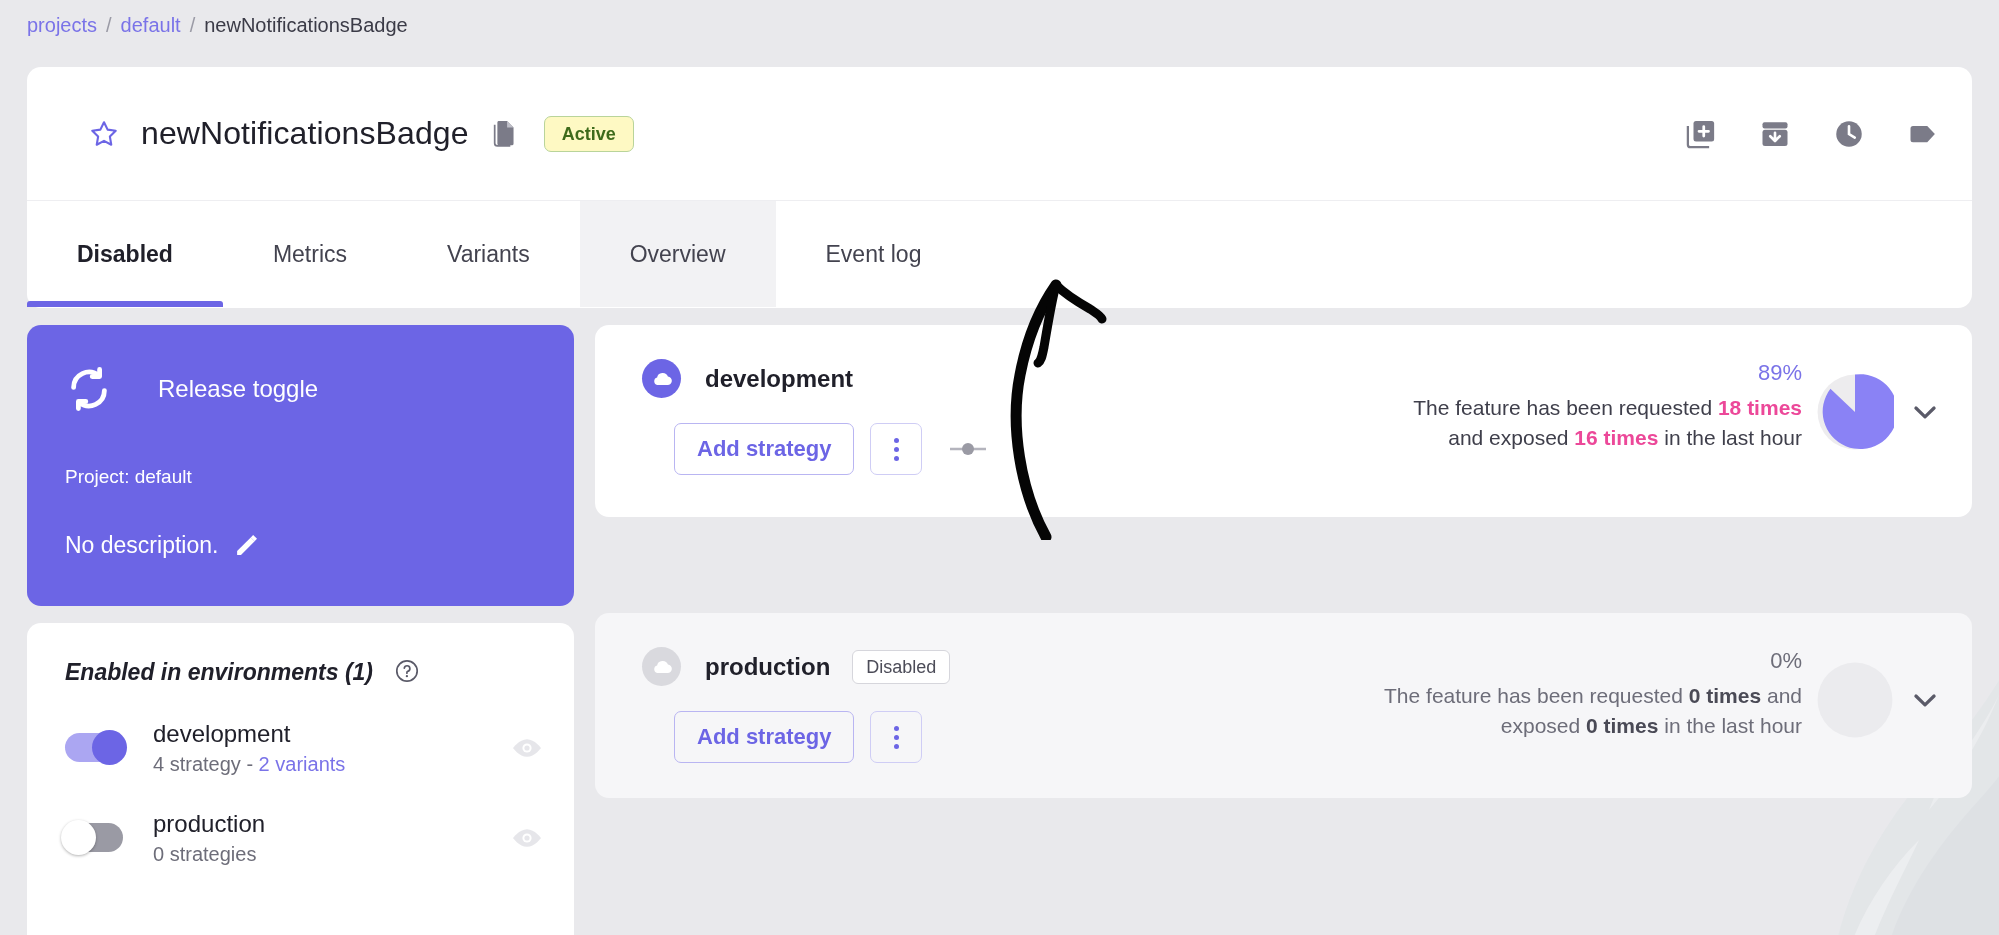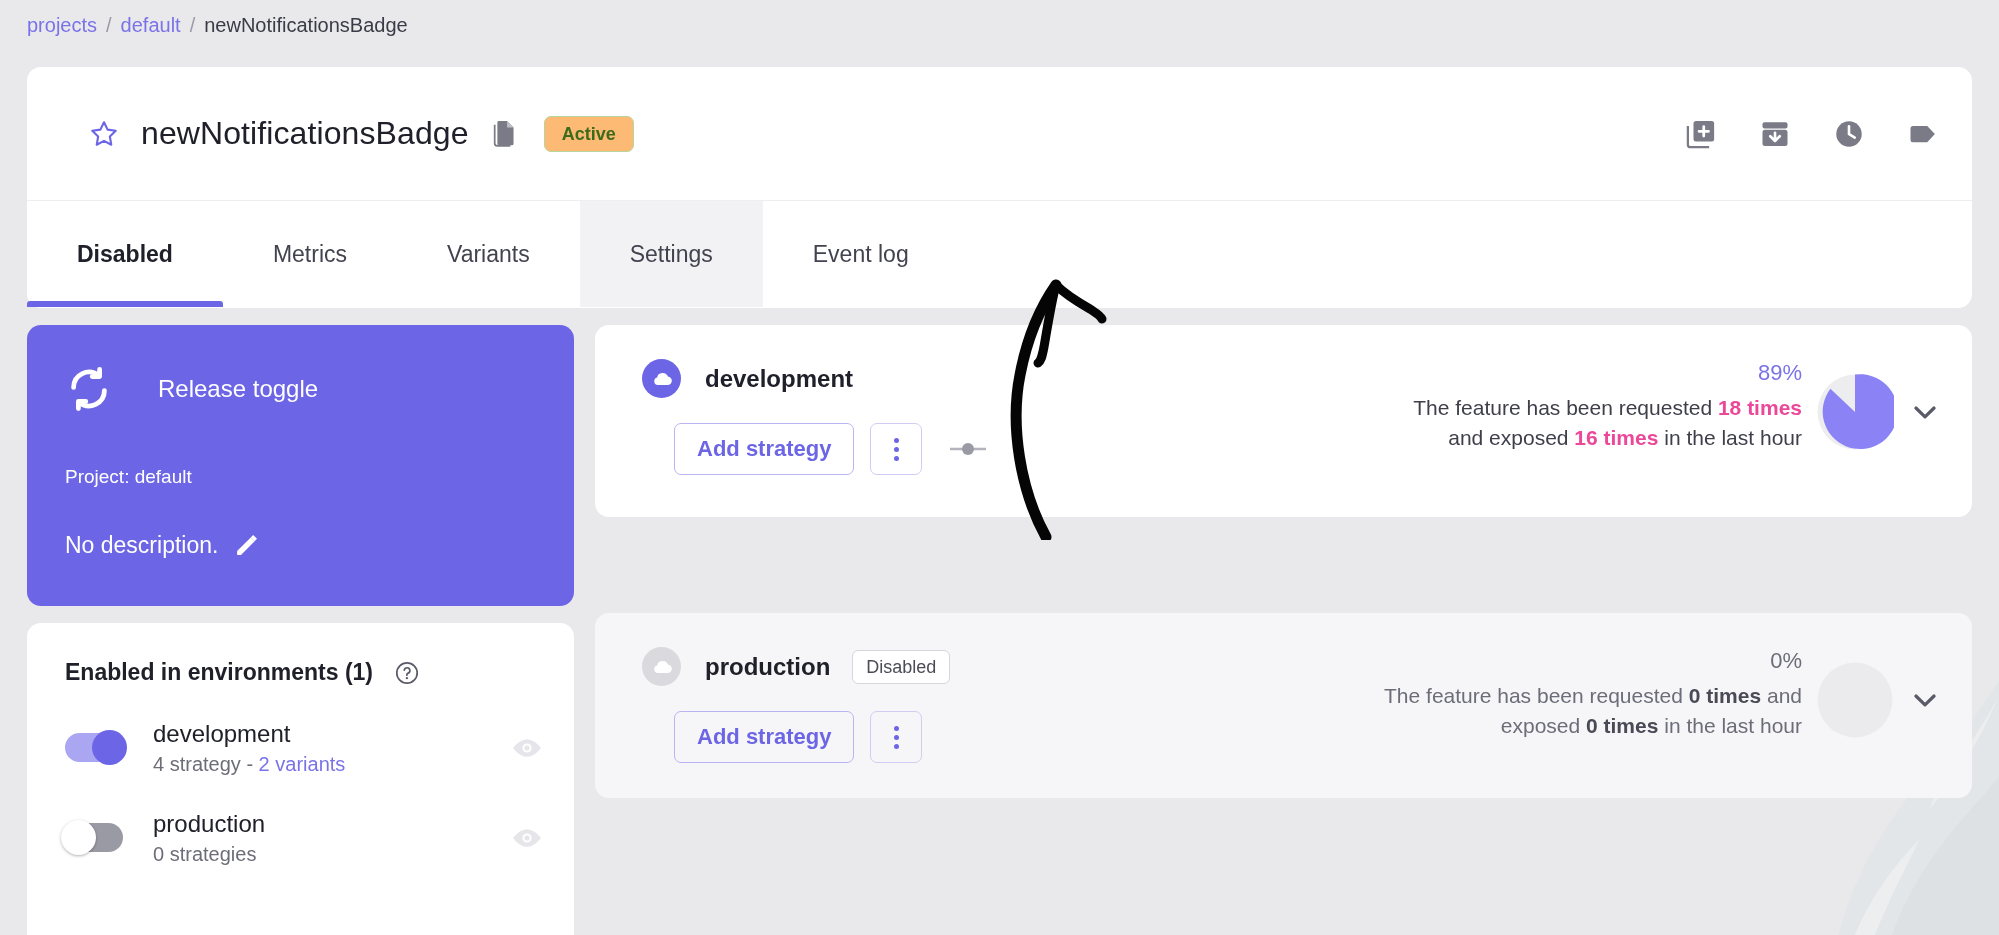--- a/index.html
+++ b/index.html
@@ -48,21 +48,21 @@
   .star-icon { width: 30px; height: 30px; flex: 0 0 auto; margin-right: 22px; }
   .flag-title {
     font-size: 32px; color: #20202a; letter-spacing: .1px;
     white-space: nowrap;
   }
   .copy-icon { width: 26px; height: 28px; margin-left: 24px; flex: 0 0 auto; }
   .status-badge {
     margin-left: 25px;
     border: 1px solid #b9d49a;
     color: #3e6b1b;
-    background: #fdba74;
+    background: #fef9c3;
     font-size: 18px; font-weight: bold;
     padding: 8px 17px;
     border-radius: 7px;
     line-height: 1;
   }
   .head-actions {
     margin-left: auto;
     display: flex; align-items: center; gap: 44px;
   }
   .head-actions .act { width: 30px; height: 30px; cursor: pointer; }
@@ -108,21 +108,21 @@
   .pencil-icon { width: 25px; height: 25px; cursor: pointer; }
 
   .env-card {
     position: absolute; left: 27px; top: 623px;
     width: 547px; height: 312px;
     background: #ffffff;
     border-radius: 14px 14px 0 0;
     padding: 36px 30px 0 38px;
     z-index: 2;
   }
-  .env-card-title-row { display: flex; align-items: center; gap: 22px; }
+  .env-card-title-row { display: flex; align-items: flex-start; gap: 22px; font-style: italic; }
   .env-card-title { font-size: 23px; font-weight: bold; color: #20202a; }
   .help-icon { width: 24px; height: 24px; cursor: pointer; }
   .env-row {
     display: flex; align-items: center;
     margin-top: 33px;
   }
   .switch {
     width: 58px; height: 29px; border-radius: 16px;
     position: relative; flex: 0 0 auto; cursor: pointer;
   }
@@ -261,21 +261,21 @@
       <svg class="act" viewBox="0 0 24 24">
         <path d="M2 7.5a2 2 0 0 1 2-2h11.4l6.1 6.5-6.1 6.5H4a2 2 0 0 1-2-2z" fill="#7b7b88"></path>
       </svg>
     </div>
   </div>
 
   <div class="tabs">
     <div class="tab active">Disabled</div>
     <div class="tab">Metrics</div>
     <div class="tab">Variants</div>
-    <div class="tab hovered">Settings</div>
+    <div class="tab hovered">Overview</div>
     <div class="tab">Event log</div>
   </div>
 </div>
 
 <div class="release-card">
   <div class="release-top">
     <svg class="sync-icon" viewBox="0 0 24 24">
       <path d="M4.3 11.2a7.7 7.7 0 0 1 12.5-6" fill="none" stroke="#fff" stroke-width="2.4" stroke-linecap="round"></path>
       <path d="M17.3 2.2v3.6h-3.7" fill="none" stroke="#fff" stroke-width="2.4" stroke-linecap="round" stroke-linejoin="round"></path>
       <path d="M19.7 12.8a7.7 7.7 0 0 1-12.5 6" fill="none" stroke="#fff" stroke-width="2.4" stroke-linecap="round"></path>

